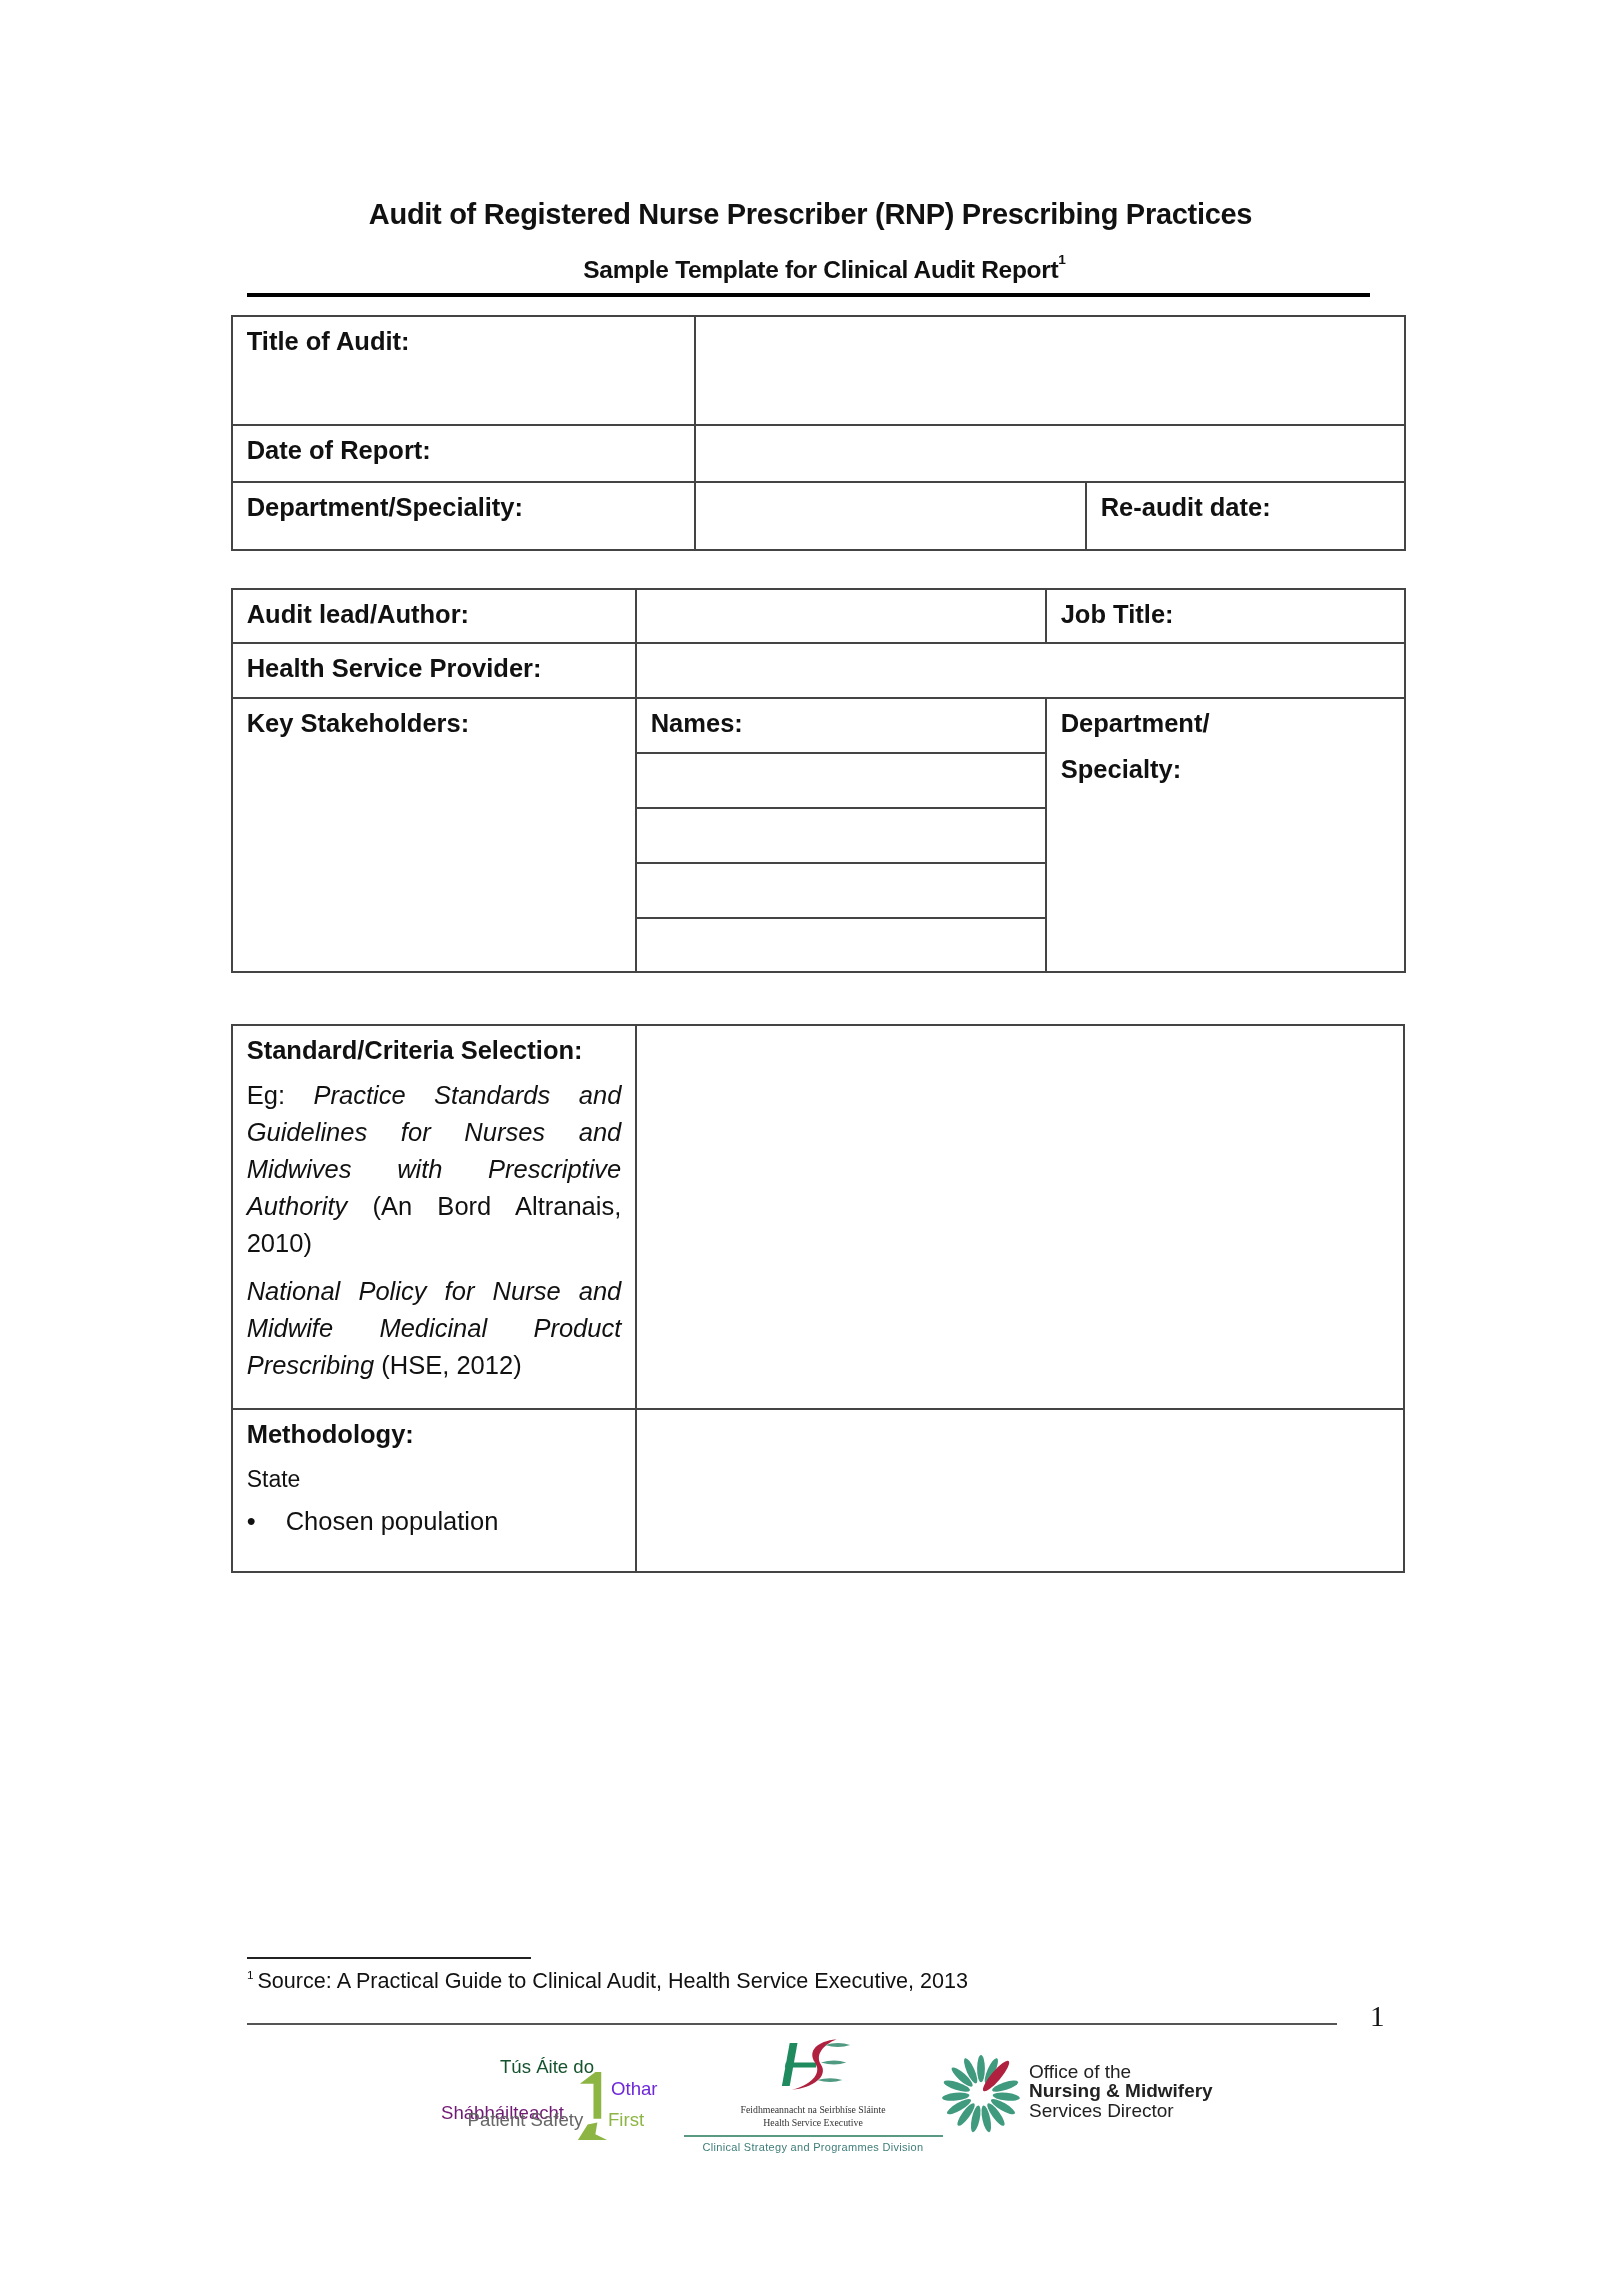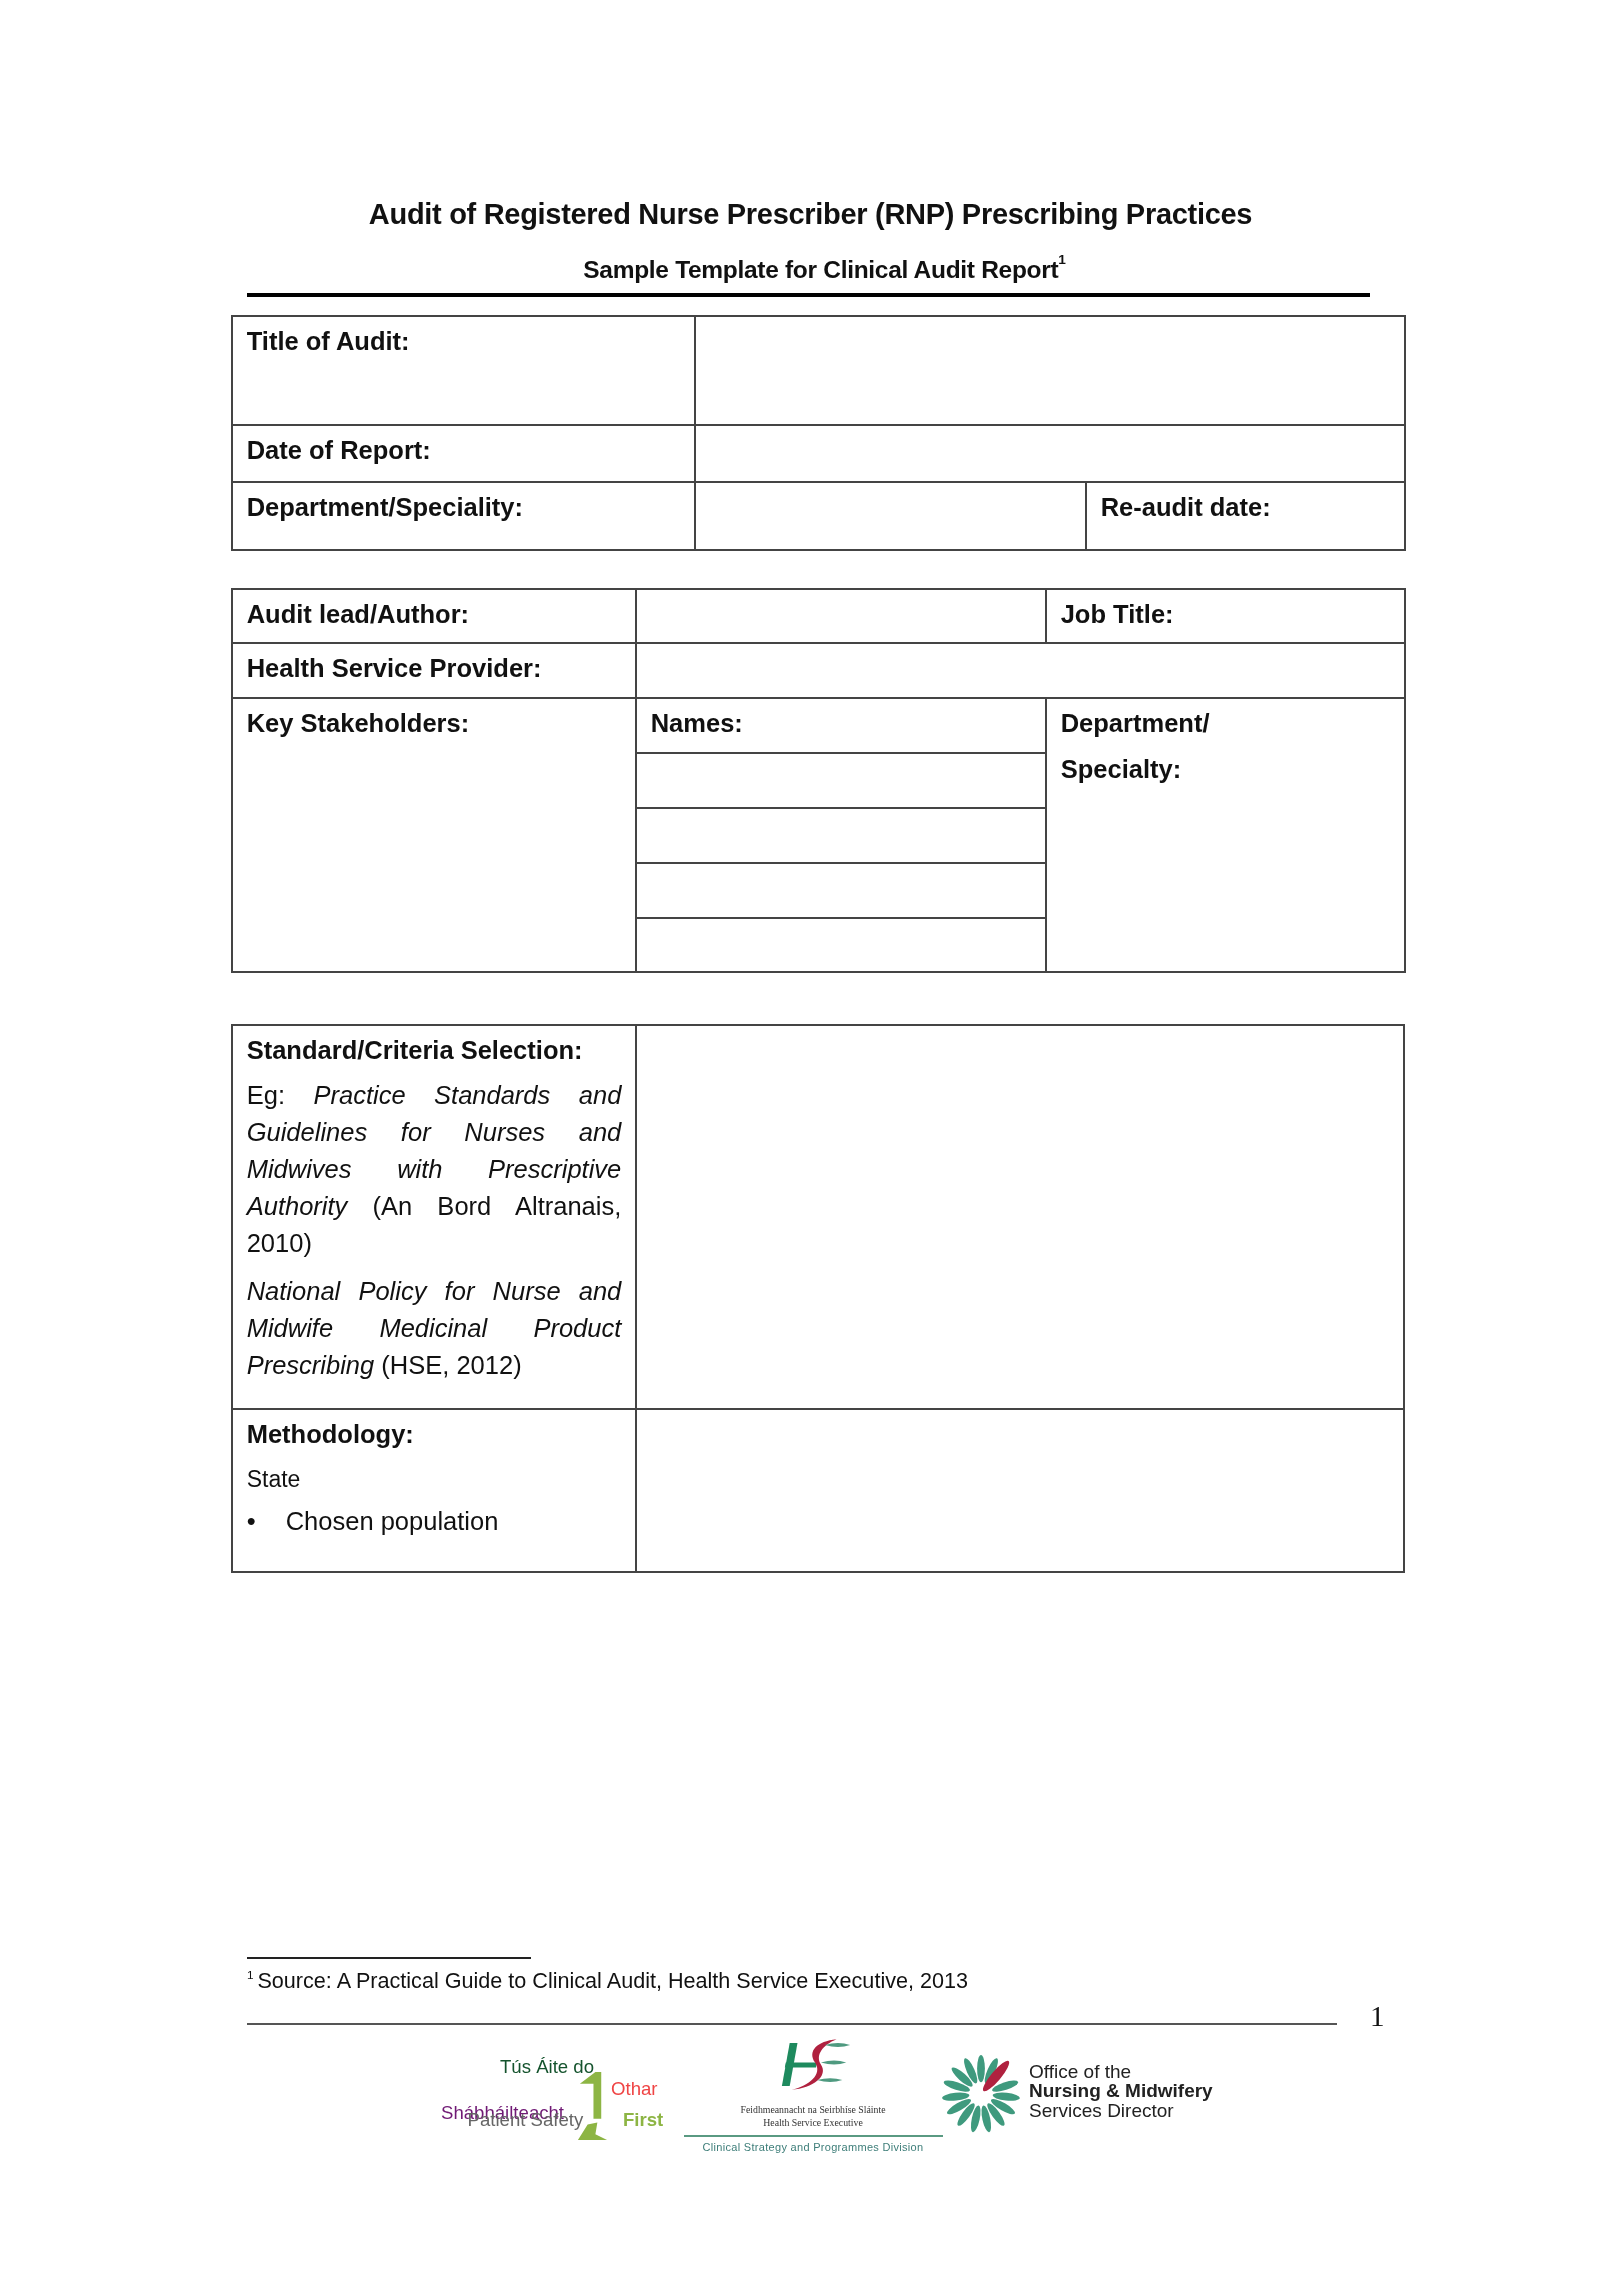--- a/index.html
+++ b/index.html
@@ -158,23 +158,23 @@
 
 <div class="abs fn-rule"></div>
 <div class="abs fn-text"><sup>1</sup><span>Source: A Practical Guide to Clinical Audit, Health Service Executive, 2013</span></div>
 
 <div class="abs footer-rule"></div>
 <div class="abs page-num">1</div>
 
 <div class="abs logo-psf">
   <span class="psf-line" style="left:59px;top:0;color:#14532d;">Tús Áite do</span>
   <span class="psf-line" style="left:0;top:21.6px;color:#701a75;margin-top:24px;">Shábháilteacht</span>
-  <span class="psf-line" style="left:170px;top:21.6px;color:#ef4444;">Othar</span>
+  <span class="psf-line" style="left:170px;top:21.6px;color:#6d28d9;">Othar</span>
   <span class="psf-line" style="left:26.5px;top:53px;color:#666;">Patient Safety</span>
-  <span class="psf-line" style="left:182px;top:53px;color:#8db544;font-weight:bold;">First</span>
+  <span class="psf-line" style="left:167px;top:53px;color:#8db544;">First</span>
   <svg style="position:absolute;left:135px;top:13.7px;" width="33" height="74" viewBox="0 0 34 76">
     <path d="M4 14 L20 2 L26 2 L26 50 L18 50 L18 14 Z" fill="#8db544"></path>
     <path d="M12 56 L22 54 L20 66 L32 72 L2 72 Z" fill="#8db544"></path>
   </svg>
 </div>
 
 <div class="abs logo-hse">
   <svg style="position:absolute;left:102px;top:0;" width="78" height="55" viewBox="0 0 80 56">
     <path d="M12 6 L20 6 L12 50 L4 50 Z" fill="#1e8a5e"></path>
     <path d="M8 26 L40 26 L39 31 L7 31 Z" fill="#1e8a5e"></path>

